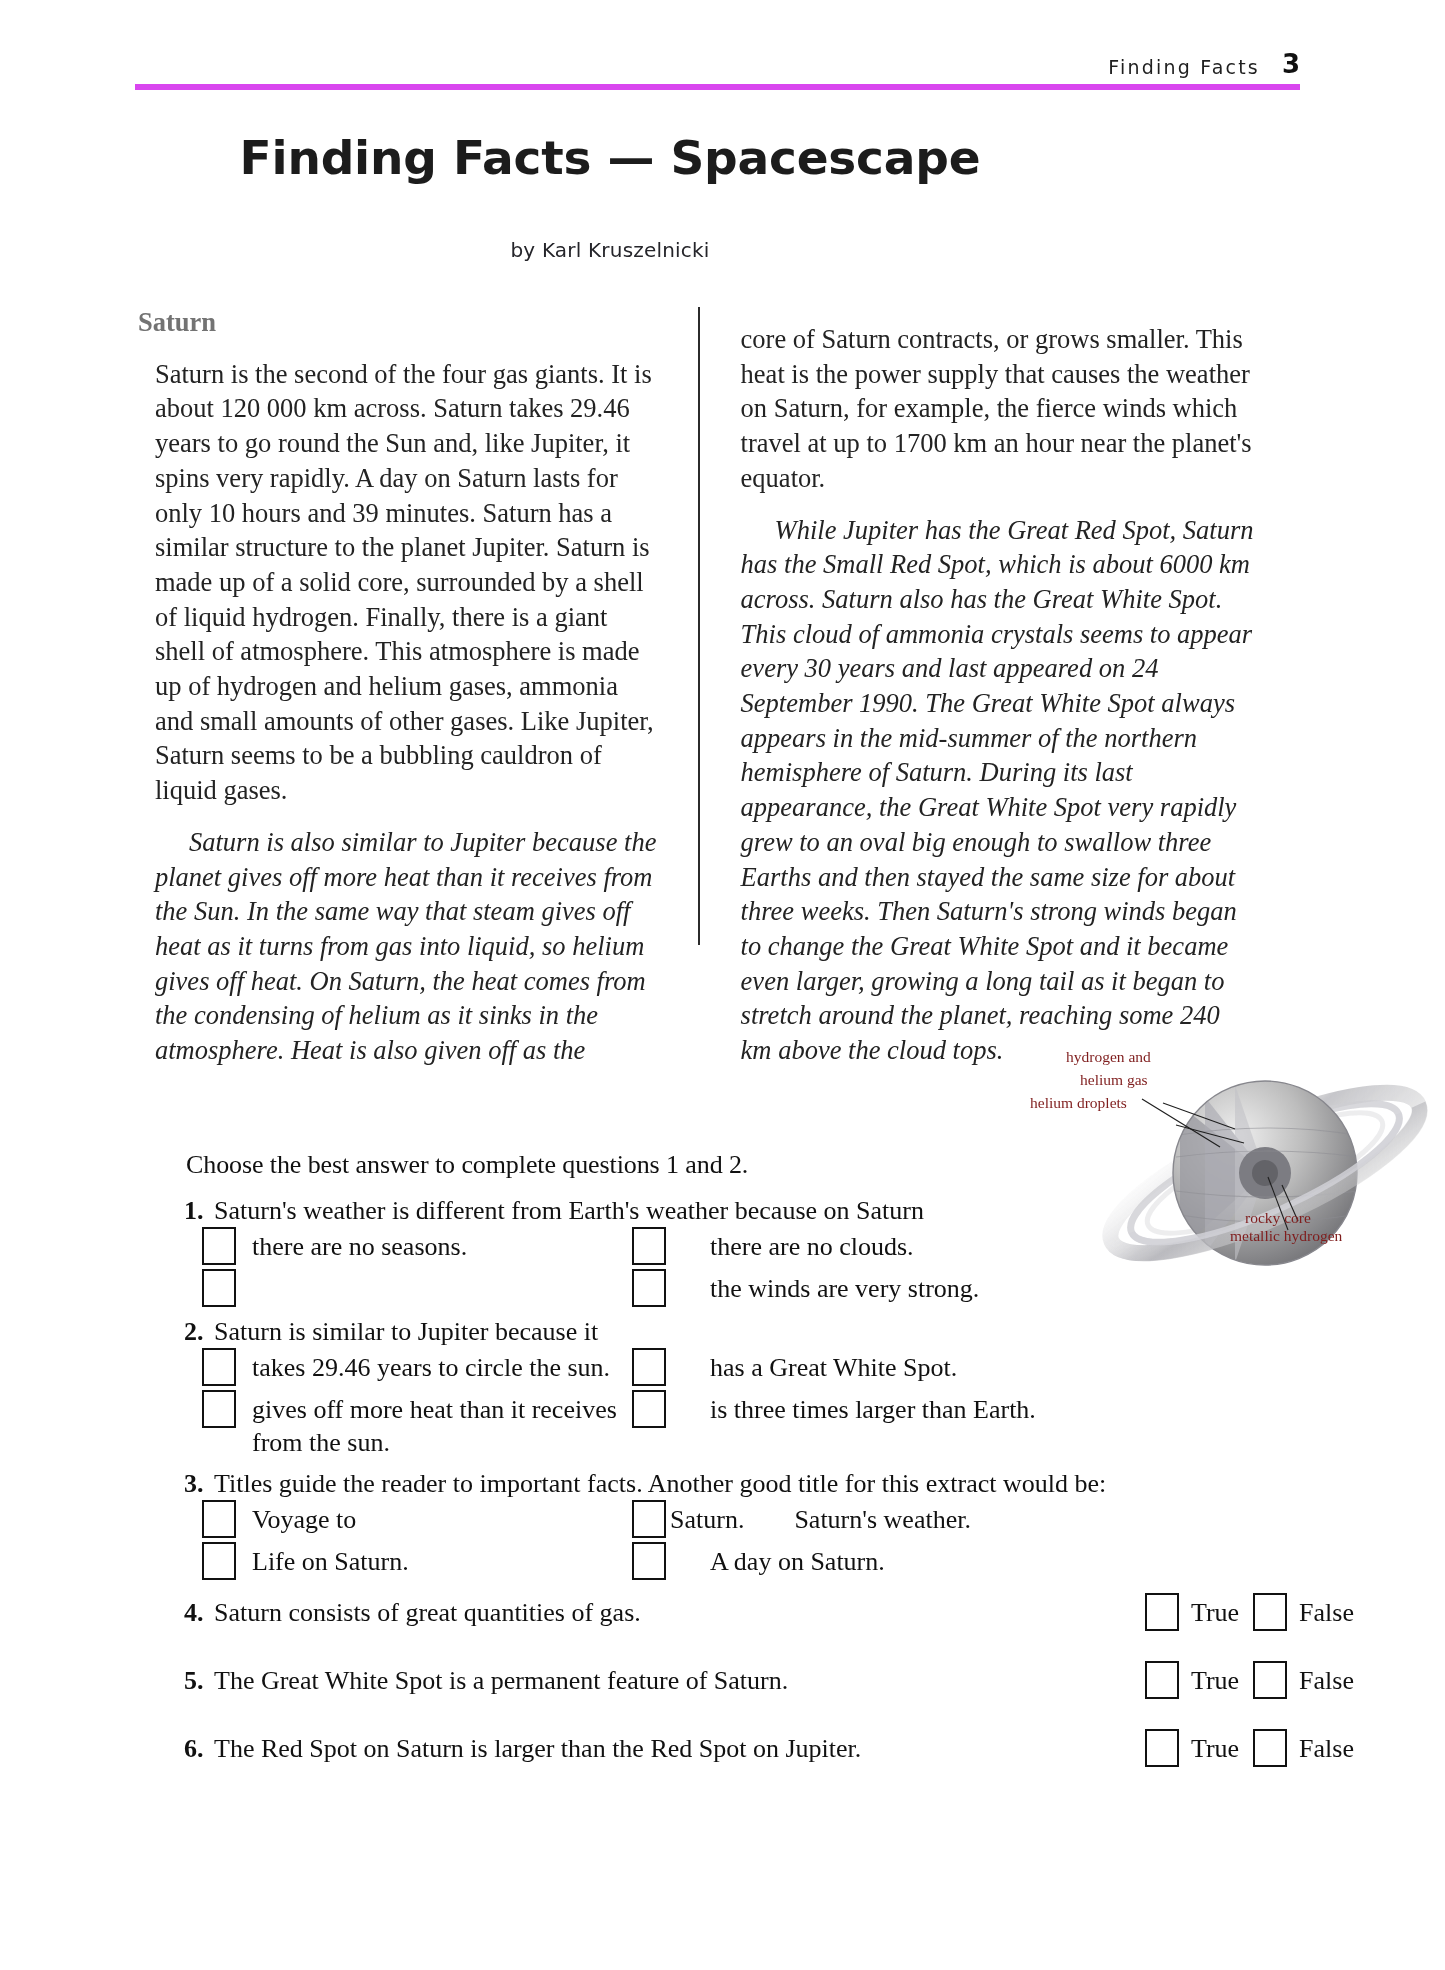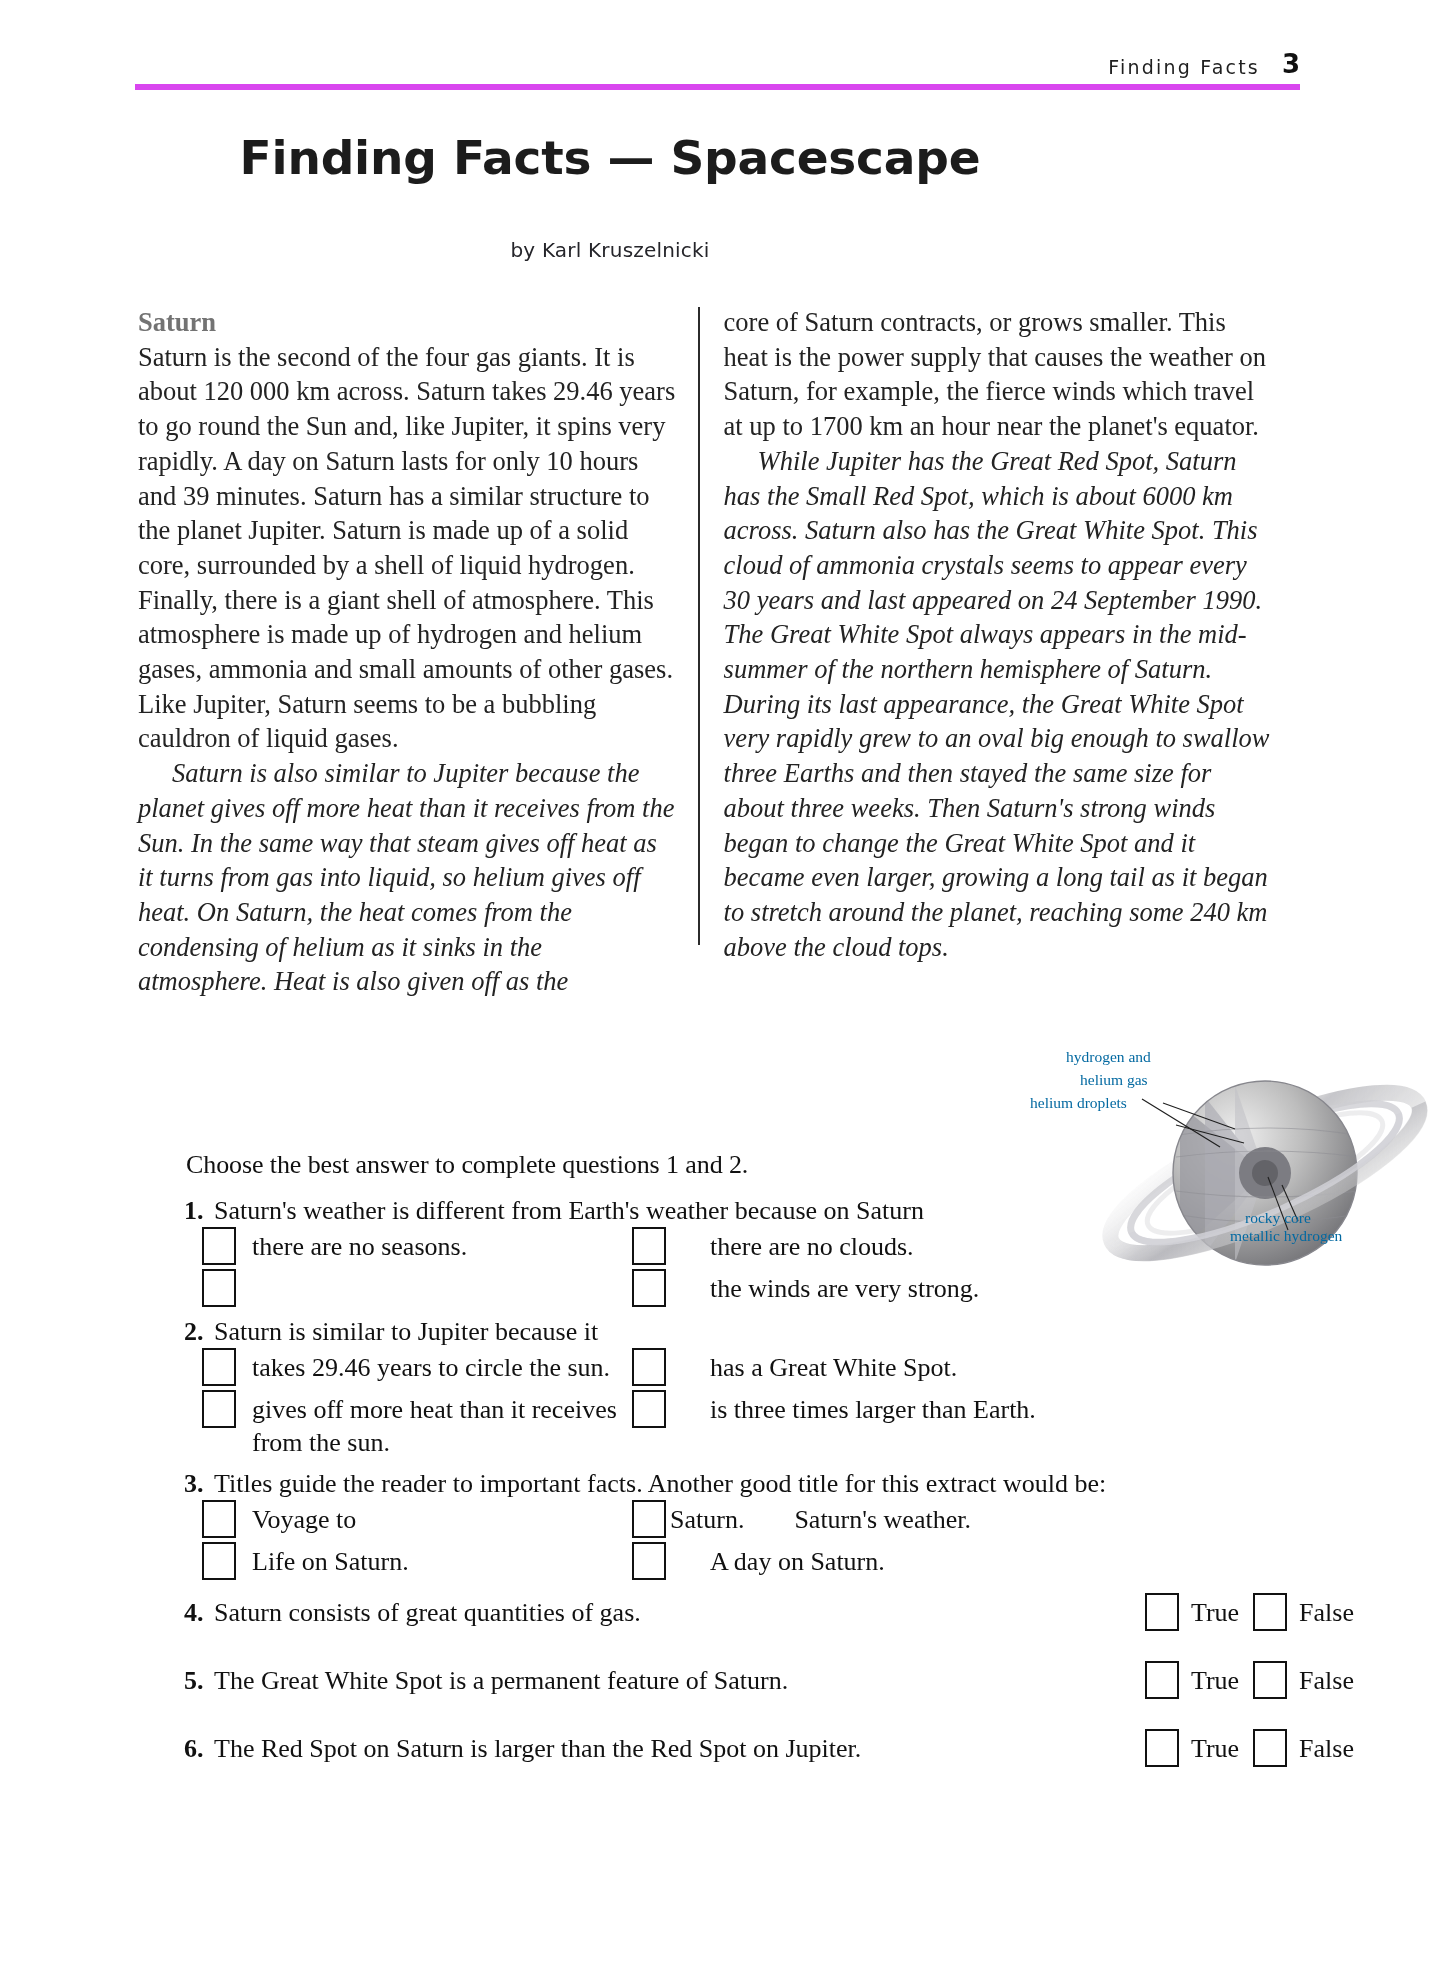--- a/index.html
+++ b/index.html
@@ -99,36 +99,36 @@
     margin: 2px 0 0 0;
     flex: 0 0 2px;
   }
   .col-right { padding-left: 24px; width: 560px; }
   .sec-head {
     font-weight: bold;
     font-size: 26.5px;
     margin: 0 0 0 0;
     color: #737373;
   }
-  .para { margin: 0; }
+  .para { margin: 17px; }
   .para.indent { text-indent: 34px; font-style: italic; }
 
   
   .saturn-fig {
     position: absolute;
     left: 1030px;
     top: 1025px;
     width: 400px;
     height: 270px;
   }
   .fig-label {
     position: absolute;
     font-family: "Liberation Serif", serif;
     font-size: 15.5px;
-    color: #0369a1;
+    color: #7f1d1d;
     white-space: nowrap;
     line-height: 19px;
   }
   .lbl-h1 { left: 36px;  top: 22px; }
   .lbl-h2 { left: 50px;  top: 45px; }
   .lbl-hd { left: 0px;   top: 68px; }
   .lbl-rc { left: 215px; top: 183px; }
   .lbl-mh { left: 200px; top: 201px; }
 
   

